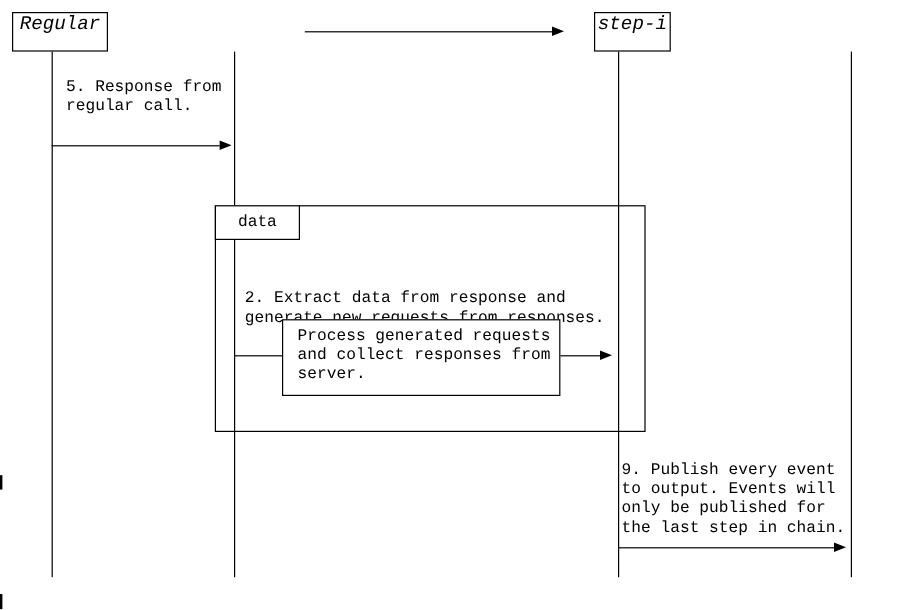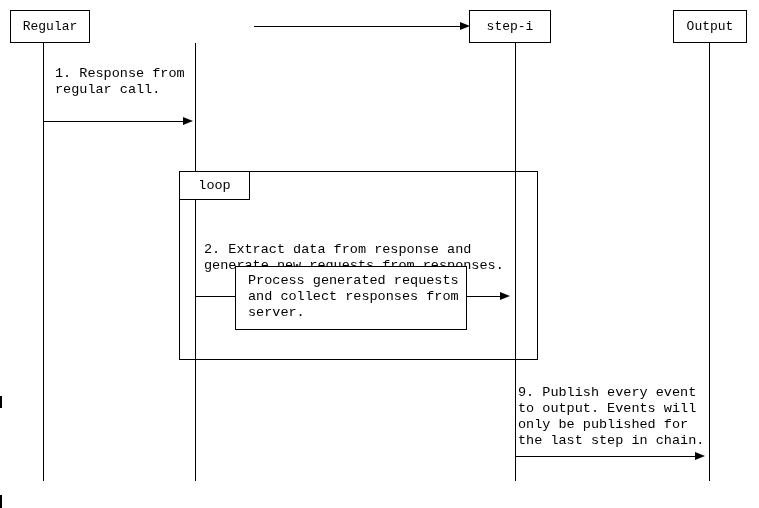--- a/index.html
+++ b/index.html
@@ -8,22 +8,23 @@
     width: 759px; height: 508px;
     background: #ffffff;
     color: #000000;
     font-family: "Liberation Mono", "DejaVu Sans Mono", monospace;
     overflow: hidden;
   }
   .pbox {
     position: absolute; top: 10px; height: 33px;
     border: 1px solid #000; background: #fff;
     box-sizing: border-box;
-    display: flex; align-items: center; justify-content: center;
-    font-size: 13px;
+    display: flex; align-items: flex-start; justify-content: center;
+    font-size: 16px;
+    font-style: italic;
   }
   .line  { position: absolute; background: #000; }
   .txt   { position: absolute; font-size: 13.5px; line-height: 16px; white-space: pre-line; }
   .frame { position: absolute; border: 1px solid #000; box-sizing: border-box; }
   .ah {
     position: absolute; width: 0; height: 0;
     border-top: 4px solid transparent;
     border-bottom: 4px solid transparent;
     border-left: 10px solid #000;
   }
@@ -39,43 +40,40 @@
   }
 </style>
 </head>
 <body>
 
 <div id="canvas">
 
   <div class="pbox" style="left:10px;  width:80px;">
     <span>Regular</span>
   </div>
-  <div class="pbox" style="left:469px; width:82px;">
+  <div class="pbox" style="left:495px; width:64px;">
     <span>step-i</span>
-  </div>
-  <div class="pbox" style="left:673px; width:74px;">
-    <span>Output</span>
   </div>
 
   <div class="line" style="left:254px; top:26px; width:206px; height:1px;"></div>
   <div class="ah" style="left:460px; top:22px;"></div>
 
   <div class="line" style="left:43px;  top:43px; width:1px; height:438px;"></div>
   <div class="line" style="left:195px; top:43px; width:1px; height:438px;"></div>
   <div class="line" style="left:515px; top:43px; width:1px; height:438px;"></div>
   <div class="line" style="left:709px; top:43px; width:1px; height:438px;"></div>
 
-  <div class="txt" style="left:55px; top:66px;">1. Response from
+  <div class="txt" style="left:55px; top:66px;">5. Response from
 regular call.</div>
   <div class="line" style="left:43px; top:121px; width:140px; height:1px;"></div>
   <div class="ah" style="left:183px; top:117px;"></div>
 
   <div class="frame" style="left:179px; top:171px; width:359px; height:189px;"></div>
   <div class="frame labelbox" style="left:179px; top:171px; width:71px; height:29px;">
-    <span>loop</span>
+    <span>data</span>
   </div>
 
   <div class="txt" style="left:204px; top:210px;margin-top:32px;">2. Extract data from response and
 generate new requests from responses.</div>
 
   <div class="line" style="left:195px; top:296px; width:40px; height:1px;"></div>
   <div class="frame procbox" style="left:235px; top:266px; width:232px; height:64px;">Process generated requests
 and collect responses from
 server.</div>
   <div class="line" style="left:467px; top:296px; width:33px; height:1px;"></div>

